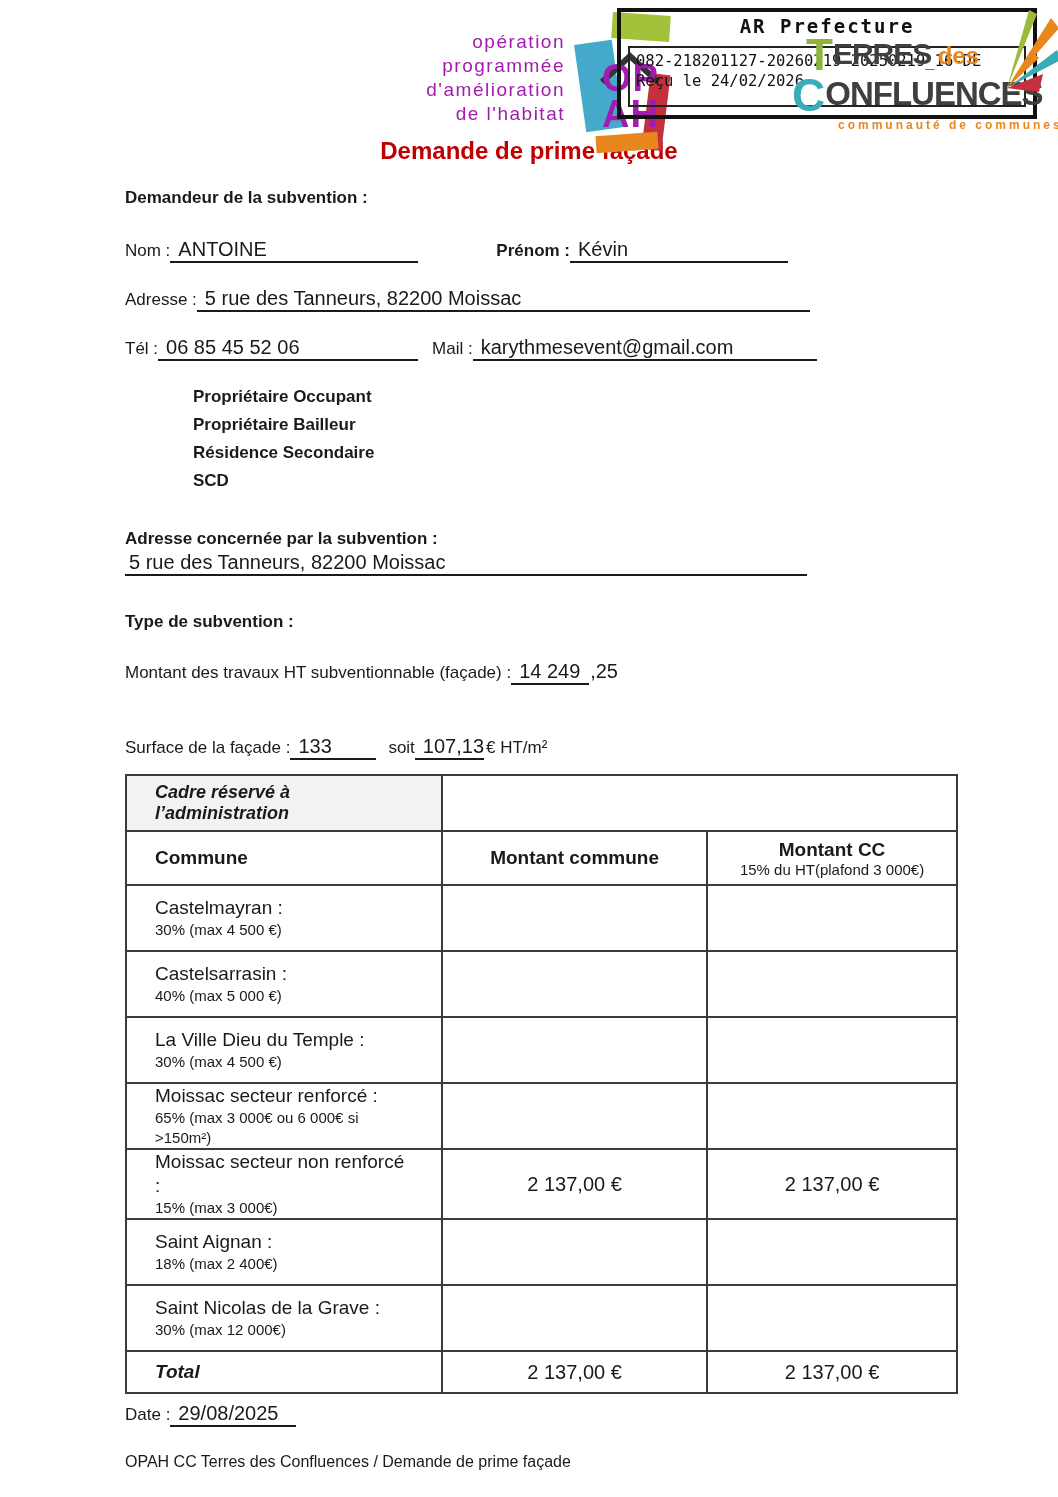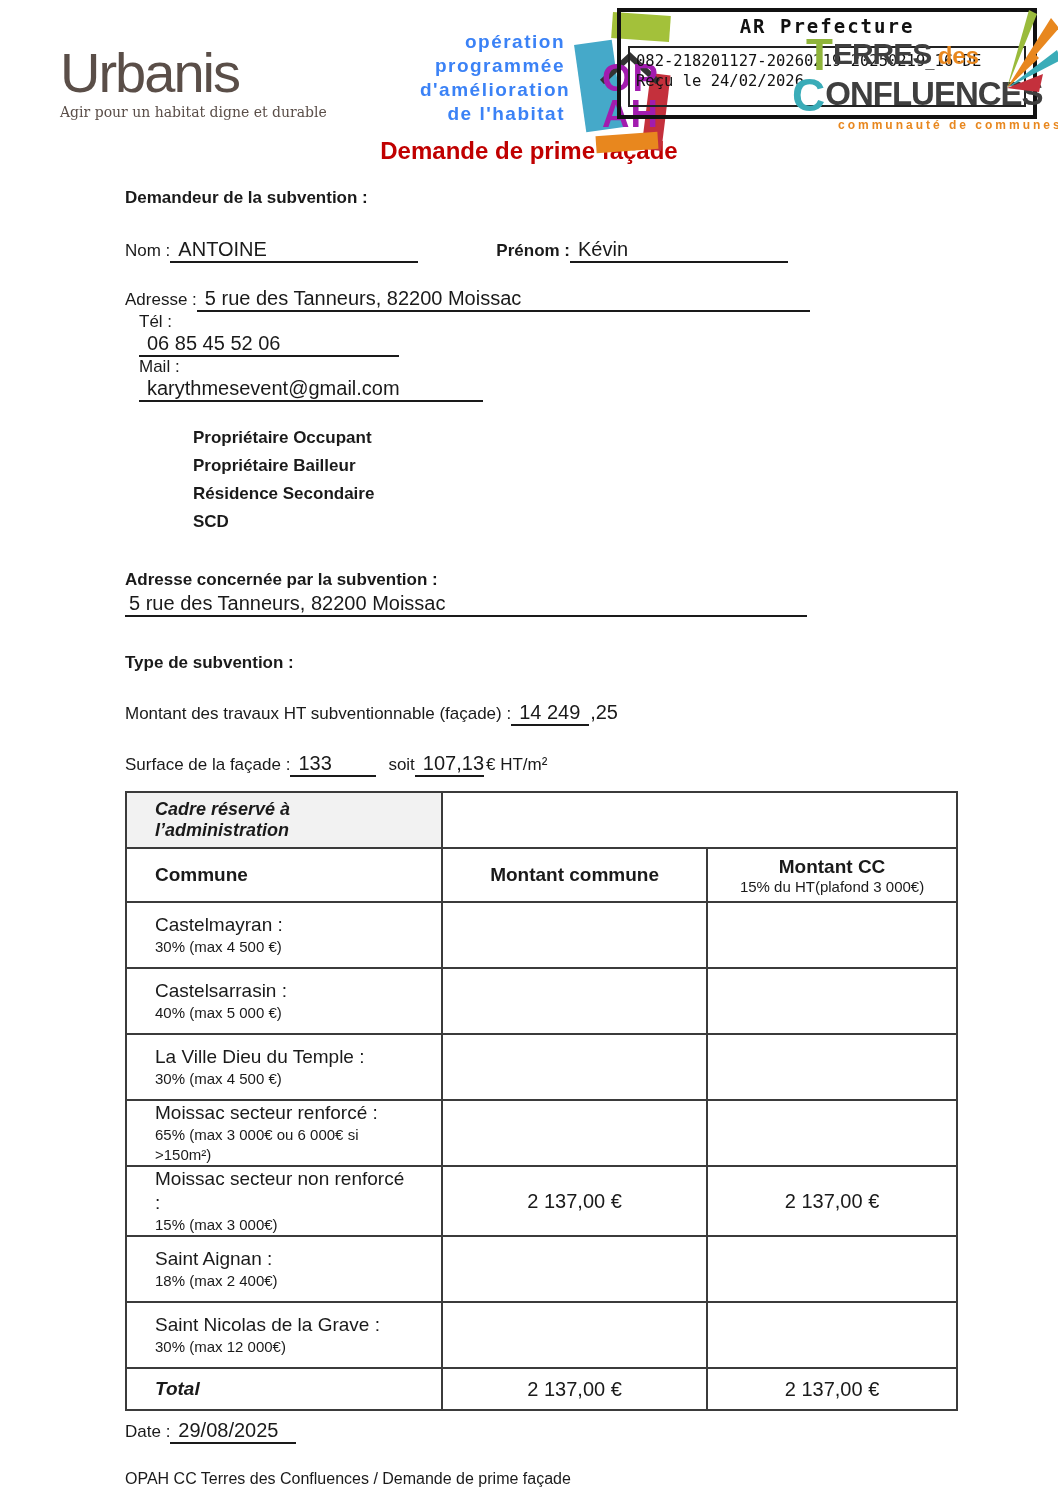--- a/index.html
+++ b/index.html
@@ -6,21 +6,21 @@
   .page{position:relative;width:1058px;height:1497px;background:#ffffff;overflow:hidden;
         font-family:"Liberation Sans",sans-serif;color:#1a1a1a;}
 
   
   .header{position:absolute;left:0;top:0;width:1058px;height:180px;}
   .urbanis{position:absolute;left:60px;top:44px;color:#5a4e48;}
   .urbanis-name{font-size:56px;font-weight:500;letter-spacing:-2px;line-height:58px;}
   .urbanis-tagline{font-family:"DejaVu Serif",serif;font-size:14px;margin-top:2px;color:#5a4e48;}
 
   .opah-text{position:absolute;left:420px;top:30px;width:145px;text-align:right;
-             color:#3b82f6;font-size:19px;line-height:24px;letter-spacing:1.5px;font-weight:bold;}
+             color:#a21caf;font-size:19px;line-height:24px;letter-spacing:1.5px;}
 
   .opah-logo{position:absolute;left:580px;top:12px;width:104px;height:140px;z-index:1;}
   .opah-shape{position:absolute;}
   .opah-blue{left:0;top:30px;width:38px;height:88px;background:#45a9c9;transform:rotate(-8deg);}
   .opah-green{left:32px;top:2px;width:58px;height:26px;background:#a3c13a;transform:rotate(4deg);}
   .opah-red{left:66px;top:62px;width:20px;height:76px;background:#c4303c;transform:rotate(7deg);}
   .opah-orange{left:16px;top:122px;width:62px;height:17px;background:#e8871e;transform:rotate(-4deg);}
   .opah-roof{position:absolute;left:18px;top:38px;}
   .opah-letters{position:absolute;left:22px;top:48px;font-size:38px;font-weight:700;
                 color:#a21caf;line-height:36px;letter-spacing:1px;}
@@ -75,24 +75,20 @@
   .date-row{margin-top:8px;}
   .footer-note{margin-top:26px;font-size:16px;}
 </style>
 </head>
 <body>
 
 <div class="page">
 
   <div class="header">
 
-    <div class="urbanis">
-      <div class="urbanis-name">Urbanis</div>
-      <div class="urbanis-tagline">Agir pour un habitat digne et durable</div>
-    </div>
 
     <div class="opah-text">
       <div>opération</div>
       <div>programmée</div>
       <div>d'amélioration</div>
       <div>de l'habitat</div>
     </div>
 
     <div class="opah-logo">
       <div class="opah-shape opah-blue"></div>
@@ -150,21 +146,21 @@
       <span class="uline fill" style="width:240px;">ANTOINE</span>
       <span class="lbl" style="margin-left:78px;font-weight:bold;">Prénom :</span>
       <span class="uline fill" style="width:210px;">Kévin</span>
     </div>
 
     <div class="form-row" style="margin-top:24px;">
       <span class="lbl">Adresse :</span>
       <span class="uline fill" style="width:605px;">5 rue des Tanneurs, 82200 Moissac</span>
     </div>
 
-    <div class="form-row" style="flex-direction:column;">
+    <div class="form-row" style="margin-top:24px;">
       <span class="lbl">Tél :</span>
       <span class="uline fill" style="width:252px;">06 85 45 52 06</span>
       <span class="lbl" style="margin-left:14px;">Mail :</span>
       <span class="uline fill" style="width:336px;">karythmesevent@gmail.com</span>
     </div>
 
     <div class="statuts" style="margin-top:22px;">
       <div>Propriétaire Occupant</div>
       <div>Propriétaire Bailleur</div>
       <div>Résidence Secondaire</div>
@@ -181,21 +177,21 @@
     <div class="form-row" style="margin-top:28px;">
       <span class="lbl">Montant des travaux  HT subventionnable (façade) :</span>
       <span class="uline fill" style="min-width:70px;">14 249</span>
       <span class="fill" style="padding-left:1px;">,25</span>
     </div>
 
     <div class="form-row" style="margin-top:26px;">
       <span class="lbl">Surface de la façade :</span>
       <span class="uline fill" style="width:78px;">133</span>
       <span class="lbl" style="margin-left:12px;">soit</span>
-      <span class="uline fill" style="min-width:58px;">107,13</span>
+      <span class="uline fill" style="min-width:58px;margin-top:24px;">107,13</span>
       <span class="lbl" style="margin-left:2px;">€ HT/m²</span>
     </div>
 
     <table class="grid">
       <tbody>
           <tr>
         <td class="admin" style="width:294px;">Cadre réservé à l’administration</td>
         <td class="admin-empty" colspan="2"></td>
       </tr>
       <tr>

